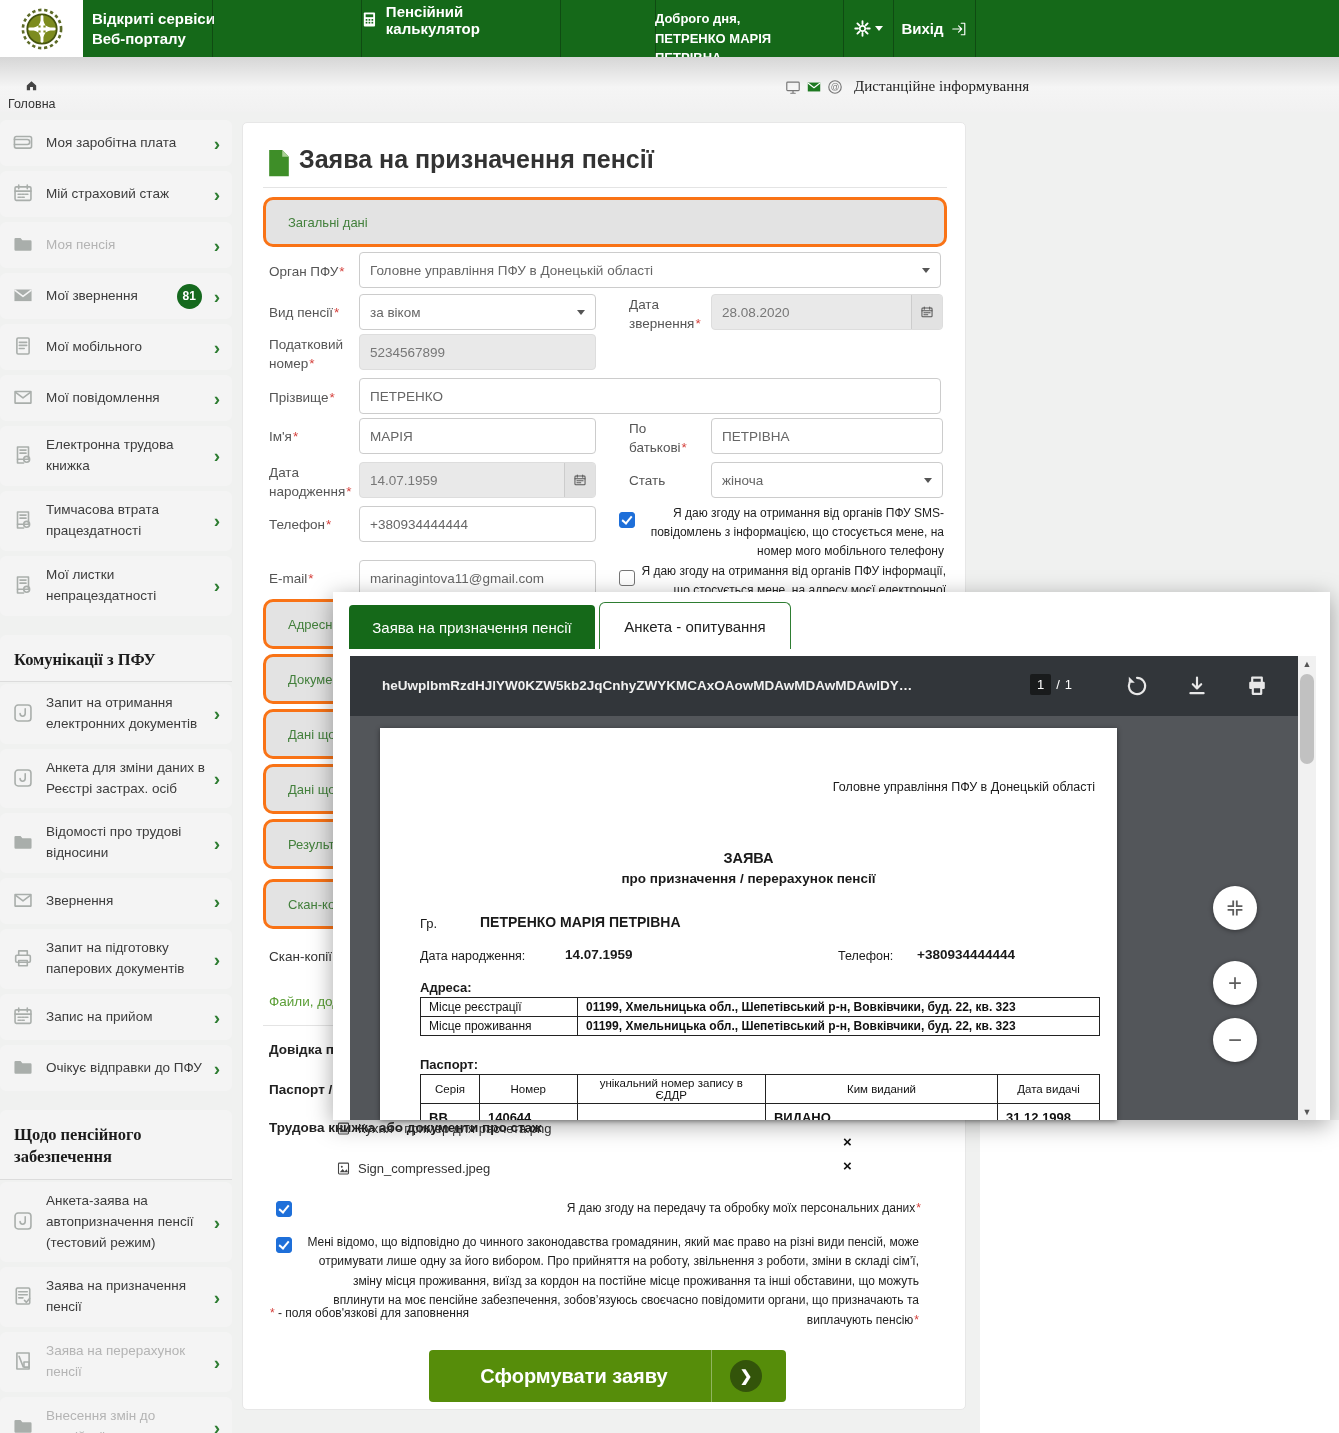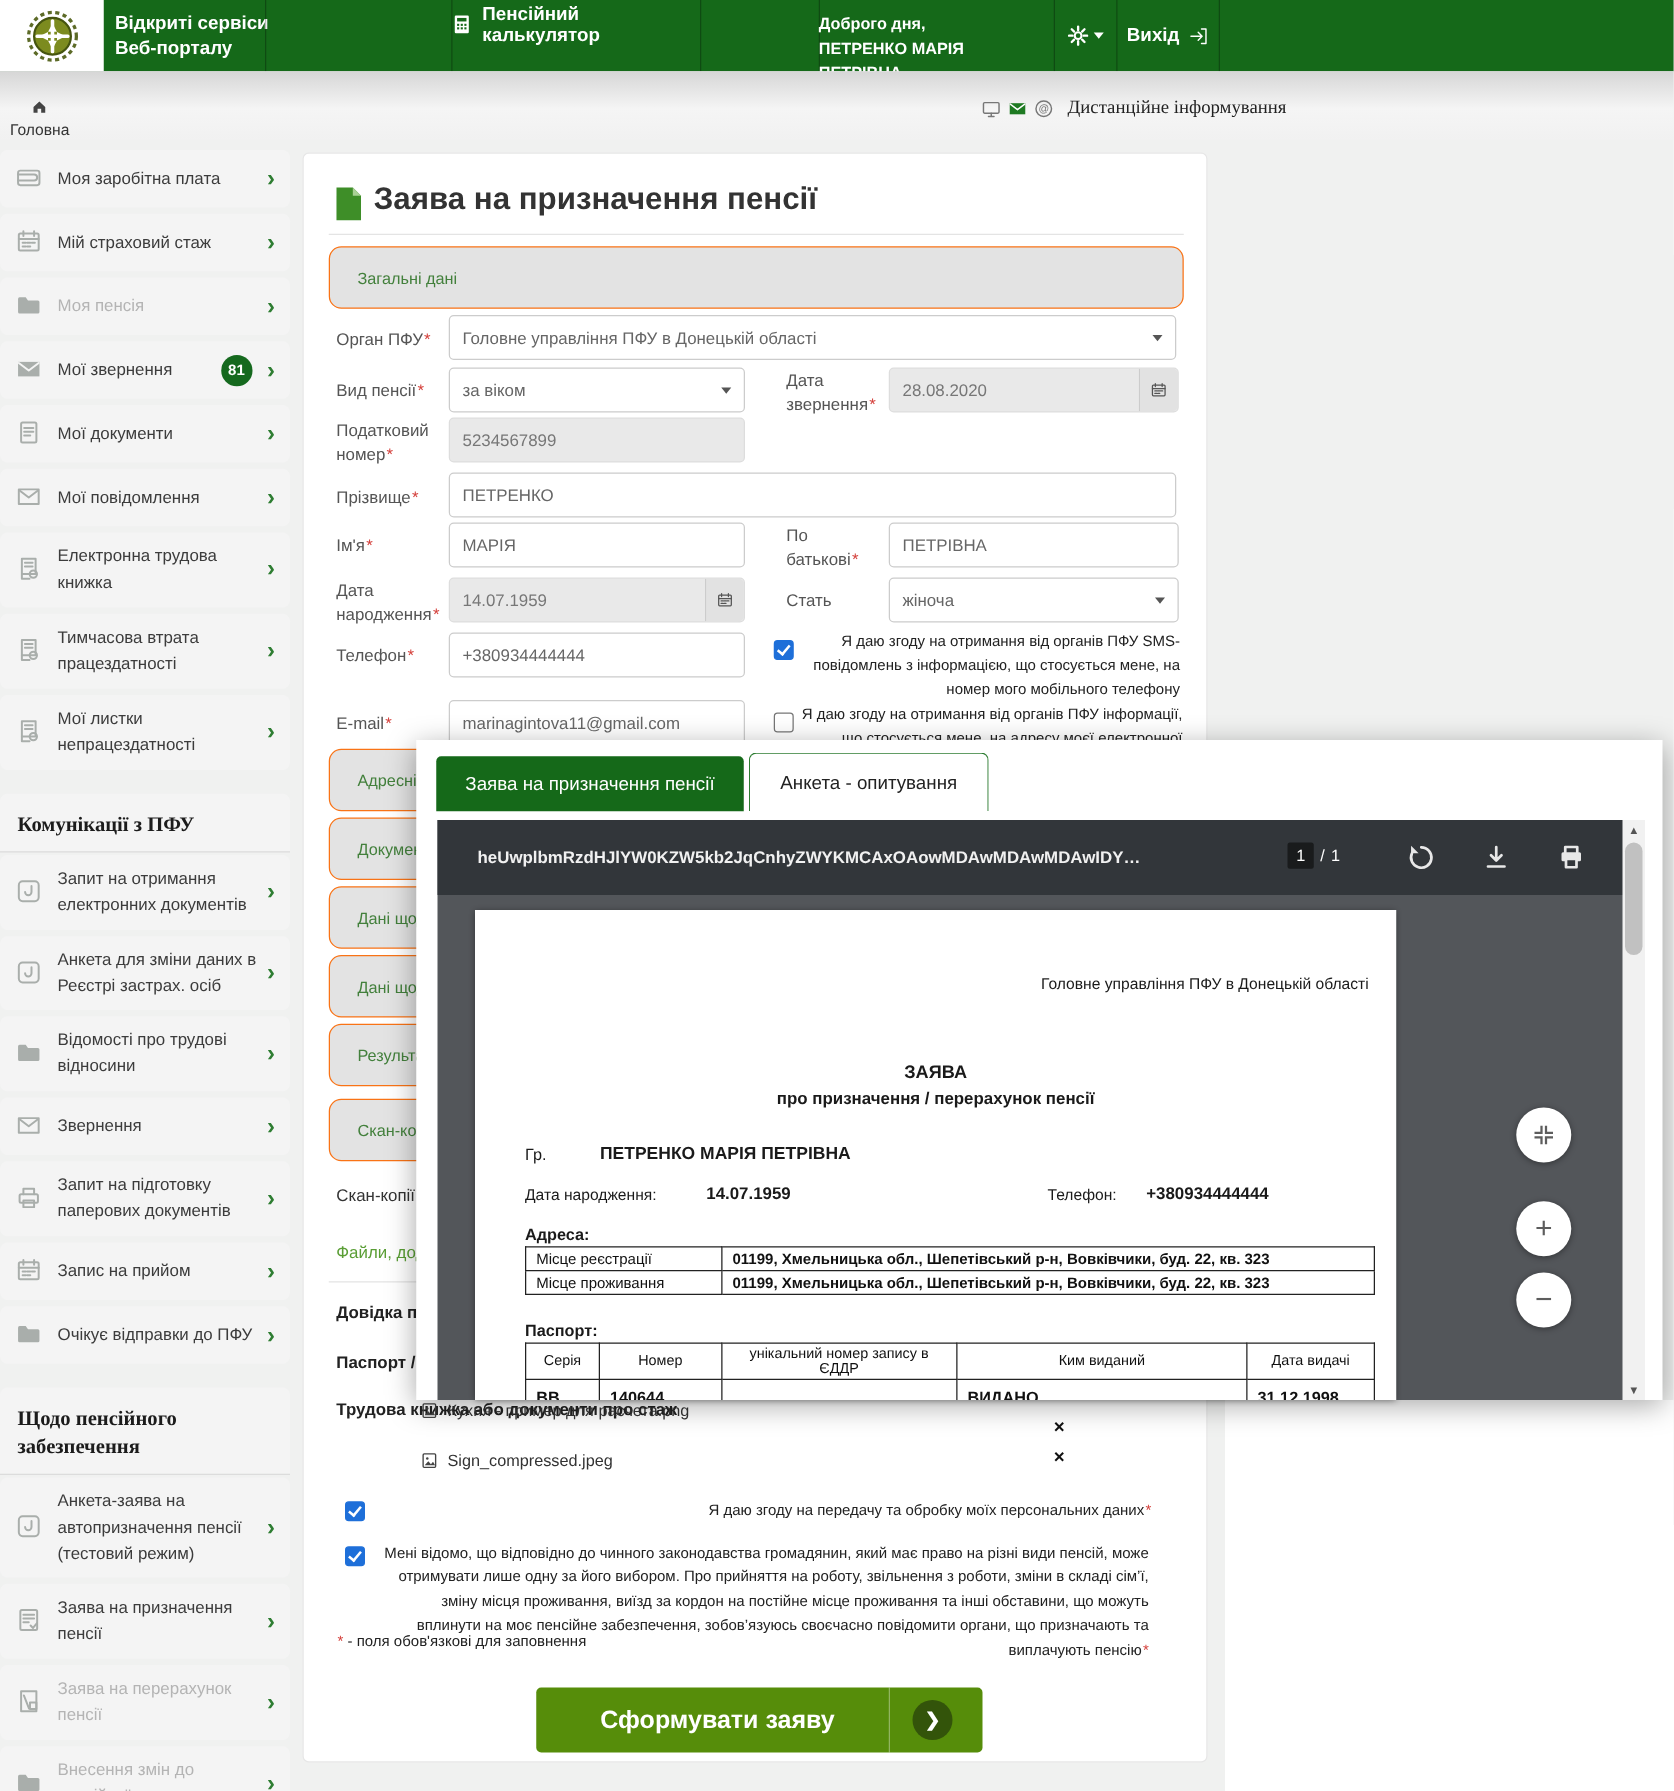--- a/index.html
+++ b/index.html
@@ -42,21 +42,21 @@
   .si-label{flex:1;font-size:13.5px;color:#3c3c3c;line-height:1.55;}
   .si-item.disabled .si-label{color:#b4b4b4;}
   .si-badge{min-width:25px;height:25px;border-radius:13px;background:#15691e;color:#fff;font-size:12px;font-weight:bold;display:flex;align-items:center;justify-content:center;margin-right:8px;}
   .si-chev{color:#2e7d32;font-size:19px;font-weight:bold;line-height:1;padding:0 4px;}
 
   
   .panel{position:absolute;left:242px;top:122px;width:724px;height:1288px;background:#fff;border:1px solid #e7e7e7;border-radius:5px;box-sizing:border-box;}
   .pg-title{position:absolute;left:56px;top:22px;font-size:25px;font-weight:bold;color:#333;}
   .pg-title-icon{position:absolute;left:24px;top:26px;width:24px;height:28px;}
   .panel-hr{position:absolute;left:20px;top:64px;width:684px;height:1px;background:#e4e4e4;}
-  .acc{position:absolute;left:20px;width:684px;height:50px;background:#e3e3e3;border:1px solid #f97316;border-radius:10px;box-sizing:border-box;display:flex;align-items:center;padding-left:22px;font-size:13px;color:#43803c;cursor:pointer;}
+  .acc{position:absolute;left:20px;width:684px;height:50px;background:#e3e3e3;border:3px solid #f97316;border-radius:10px;box-sizing:border-box;display:flex;align-items:center;padding-left:22px;font-size:13px;color:#43803c;cursor:pointer;}
   .flabel{position:absolute;font-size:13.5px;color:#555;line-height:1.4;}
   .req{color:#d43f3a;margin-left:1px;}
   .inp{position:absolute;height:36px;background:#fff;border:1px solid #ccc;border-radius:4px;box-sizing:border-box;display:flex;align-items:center;padding:0 10px;font-size:13.5px;color:#666;}
   .inp.dis{background:#e9e9e9;border-color:#ddd;color:#777;}
   .sel{justify-content:space-between;cursor:pointer;}
   .sel .caret{border-top-color:#555;}
   .addon{position:absolute;right:0;top:0;bottom:0;width:30px;border-left:1px solid #ccc;display:flex;align-items:center;justify-content:center;color:#555;background:#e2e2e2;border-radius:0 4px 4px 0;}
   .addon .ic{width:14px;height:14px;}
   .cb{position:absolute;width:16px;height:16px;border:1.5px solid #767676;border-radius:3px;background:#fff;box-sizing:border-box;cursor:pointer;}
   .cb.on{background:#1e6fd9;border-color:#1e6fd9;}
@@ -251,21 +251,21 @@
       <span class="si-chev">›</span>
     </div>
 
     <div class="si-item">
       <span class="si-icon ic">
           <svg viewBox="0 0 18 18">
             <rect x="4" y="2.5" width="10" height="13" rx="1"></rect>
             <path d="M6 6h6M6 8.5h6M6 11h4"></path>
           </svg>
         </span>
-      <span class="si-label">Мої документи</span>
+      <span class="si-label">Мої мобільного</span>
 
       <span class="si-chev">›</span>
     </div>
 
     <div class="si-item">
       <span class="si-icon ic">
           <svg viewBox="0 0 18 18">
             <rect x="2.5" y="4.5" width="13" height="9.5"></rect>
             <path d="M3 5.2l6 4.6 6-4.6"></path>
           </svg>

